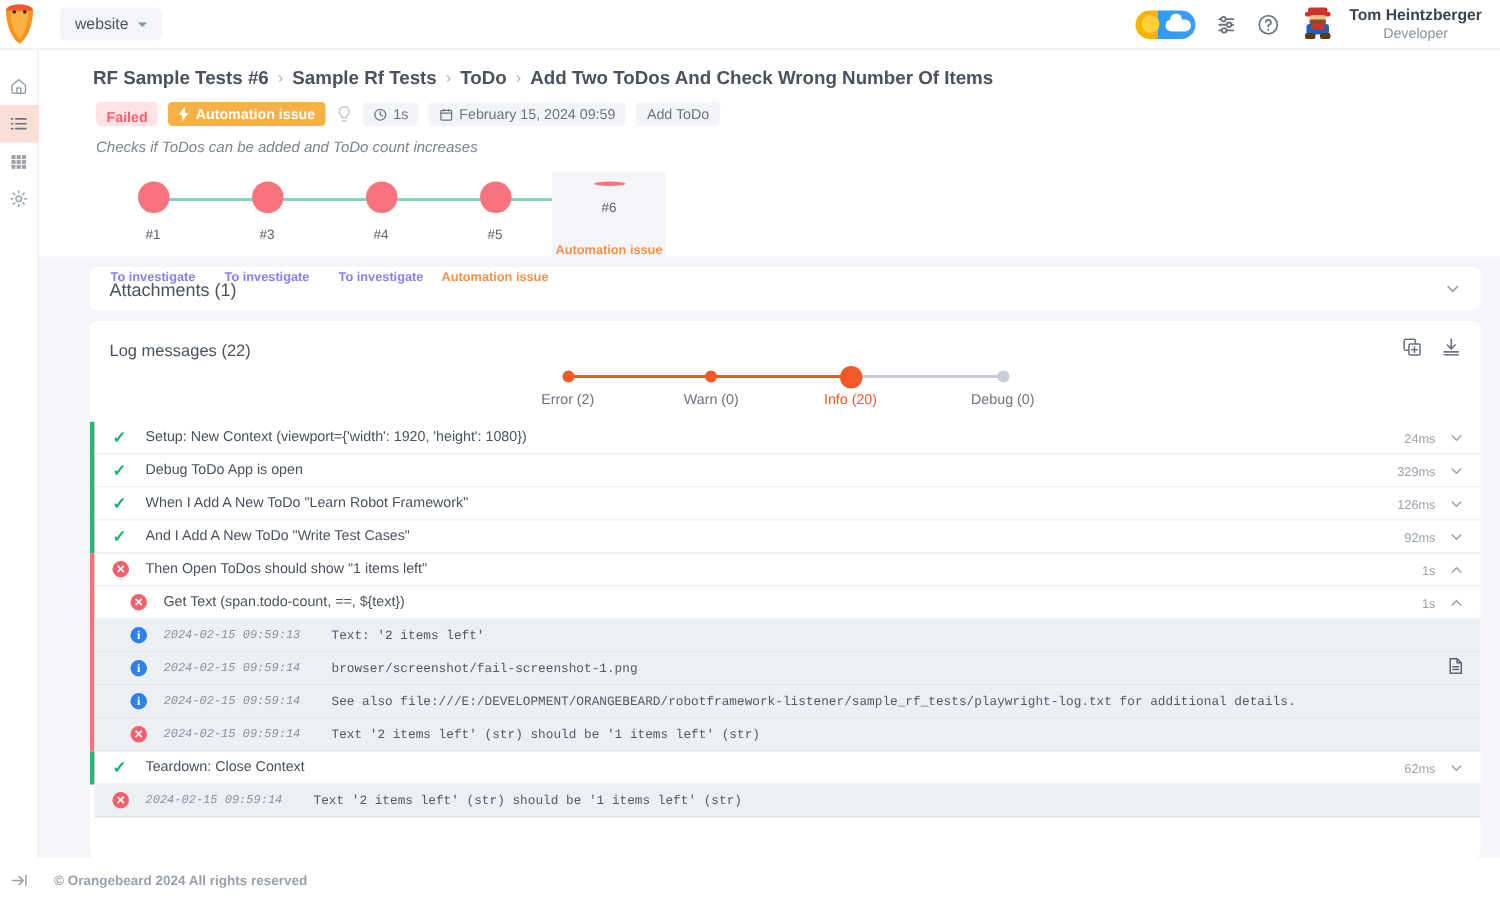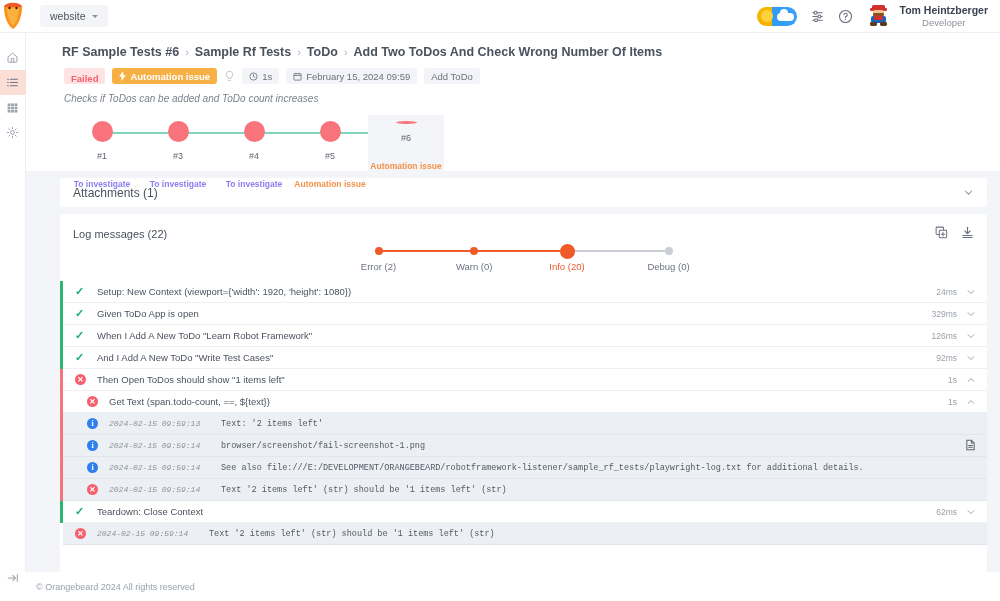--- a/index.html
+++ b/index.html
@@ -267,21 +267,21 @@
     height: 29px; min-height:29px;
     display: flex; align-items: center;
     background: #ffffff;
     padding-left: 36px;
     font-size: 9px; color: #9aa1ab;
   }
   .footer-left {
     position: absolute; left: 0; width: 26px;
     display: flex; justify-content: center; color: #9aa1ab;
   }
-  .footer-wrap { position: relative; display:flex; height:29px; background:#fff; }
+  .footer-wrap { position: relative; display:flex; align-items:center; height:29px; background:#fff;font-weight:bold; }
 </style>
 </head>
 <body>
 
 <div class="topbar">
   <div class="logo-cell">
     <svg class="logo-svg" width="22" height="28" viewBox="0 0 22 28" aria-hidden="true">
       <ellipse cx="11" cy="5" rx="9" ry="4.2" fill="#f05a28"></ellipse>
       <path d="M2 5 C2 15 6 24 11 27 C16 24 20 15 20 5 Z" fill="#f7931e"></path>
       <path d="M5 6 C5 14 8 21 11 24 C14 21 17 14 17 6 Z" fill="#fbb040"></path>
@@ -525,21 +525,21 @@
                     <svg width="10" height="10" viewBox="0 0 12 12" fill="none" stroke="currentColor" stroke-width="1.2" stroke-linecap="round">
                         <path d="M2.6 4.4 6 7.8l3.4-3.4"></path>
                       </svg>
                   </span>
                 </span>
               </div>
               <div class="log-row">
                 <span class="row-ico">
                     <span class="chk">✓</span>
                   </span>
-                <span class="row-text">Given ToDo App is open</span>
+                <span class="row-text">Debug ToDo App is open</span>
                 <span class="row-right">
                   <span class="row-dur">329ms</span>
                   <span class="row-chev">
                     <svg width="10" height="10" viewBox="0 0 12 12" fill="none" stroke="currentColor" stroke-width="1.2" stroke-linecap="round">
                         <path d="M2.6 4.4 6 7.8l3.4-3.4"></path>
                       </svg>
                   </span>
                 </span>
               </div>
               <div class="log-row">

